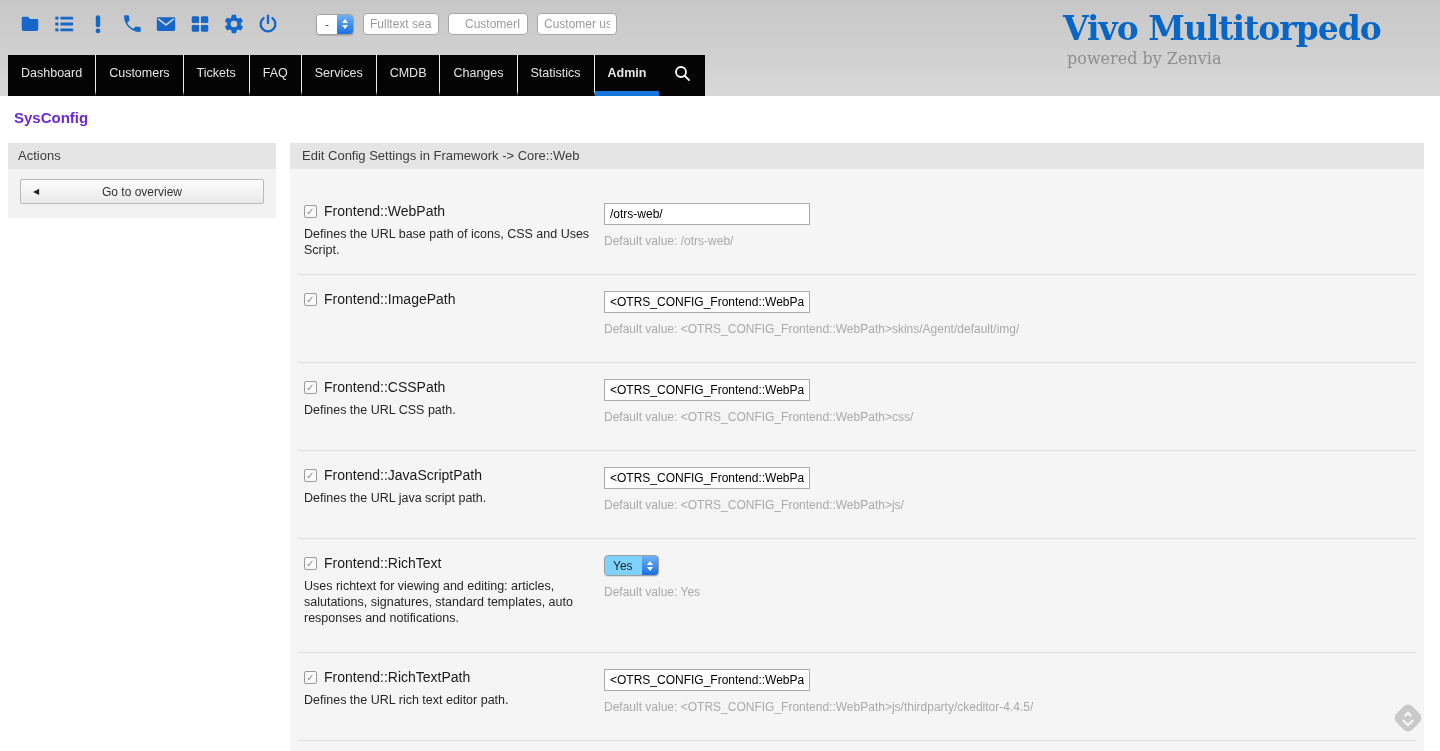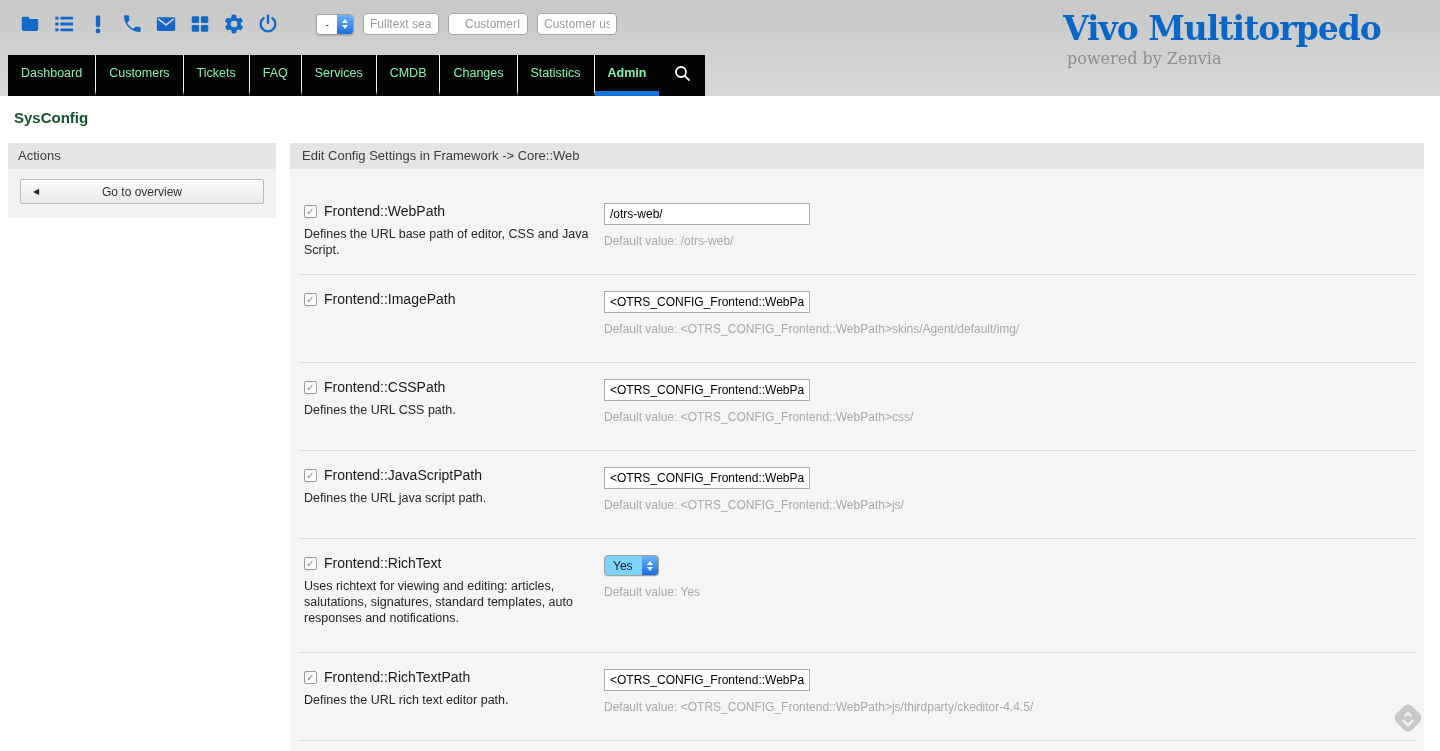--- a/index.html
+++ b/index.html
@@ -29,29 +29,29 @@
   .top-search::placeholder { color:#9b9b9b; }
   #ts1 { width:76px; } #ts2 { width:80px;padding-left:16px; } #ts3 { width:80px; }
 
   .logo { position:absolute; left:1063px; top:10px; }
   .logo-title { font-family:"DejaVu Serif", serif; font-weight:bold; font-size:33px;
     color:#0866c6; letter-spacing:-1px; line-height:38px; }
   .logo-sub { font-family:"DejaVu Serif", serif; font-size:16px; color:#8e8e8e; margin:1px 0 0 4px; }
 
   
   .main-nav { position:absolute; left:8px; top:55px; display:flex; }
-  .nav-tab { background:#040404; color:#86efac; font-size:12.5px; line-height:36px; height:41px;
+  .nav-tab { background:#040404; color:#e5e5e5; font-size:12.5px; line-height:36px; height:41px;
     padding:0 13px; border-bottom:5px solid transparent; border-right:1px solid #ececec;
     cursor:pointer; white-space:nowrap; }
   .nav-tab:last-child { border-right:none; }
   .nav-tab.active { font-weight:bold; border-bottom-color:#1277d9; }
   .nav-tab.searchtab { width:46px; display:flex; align-items:center; justify-content:center; padding:0; }
 
   
-  .page-title { position:absolute; left:14px; top:109px; font-size:15px; font-weight:bold; color:#14532d; }
+  .page-title { position:absolute; left:14px; top:109px; font-size:15px; font-weight:bold; color:#6d28d9; }
 
   .sidebar { position:absolute; left:8px; top:143px; width:268px; }
   .panel-head { background:#e5e5e5; color:#3c3c3c; font-size:13px; padding:5px 10px 6px; }
   .sidebar-body { background:#f2f2f2; padding:10px 12px 14px; }
   .overview-btn { position:relative; width:100%; height:25px; border:1px solid #b9b9b9; border-radius:2px;
     background:linear-gradient(#fdfdfd,#e9e9e9); font-size:12px; color:#333; cursor:pointer;
     font-family:"Liberation Sans", sans-serif; }
   .overview-btn .arr { position:absolute; left:12px; top:7px; font-size:8px; color:#222; }
 
   .main-panel { position:absolute; left:290px; top:143px; width:1134px; height:608px; }
@@ -195,21 +195,21 @@
 
 <section class="main-panel">
   <div class="panel-head">Edit Config Settings in Framework -&gt; Core::Web</div>
   <div class="main-body">
       <div class="setting-row first">
         <div class="s-left">
           <div class="s-title">
             <span class="cb">✓</span>
             <span class="s-name">Frontend::WebPath</span>
           </div>
-          <div class="s-desc">Defines the URL base path of editor, CSS and Java Script.</div>
+          <div class="s-desc">Defines the URL base path of icons, CSS and Uses Script.</div>
         </div>
         <div class="s-right"><input class="val-input" value="/otrs-web/" style=""><div class="s-default">Default value: /otrs-web/</div></div>
       </div>
       <div class="row-sep"></div>
       <div class="setting-row">
         <div class="s-left">
           <div class="s-title">
             <span class="cb">✓</span>
             <span class="s-name">Frontend::ImagePath</span>
           </div>

